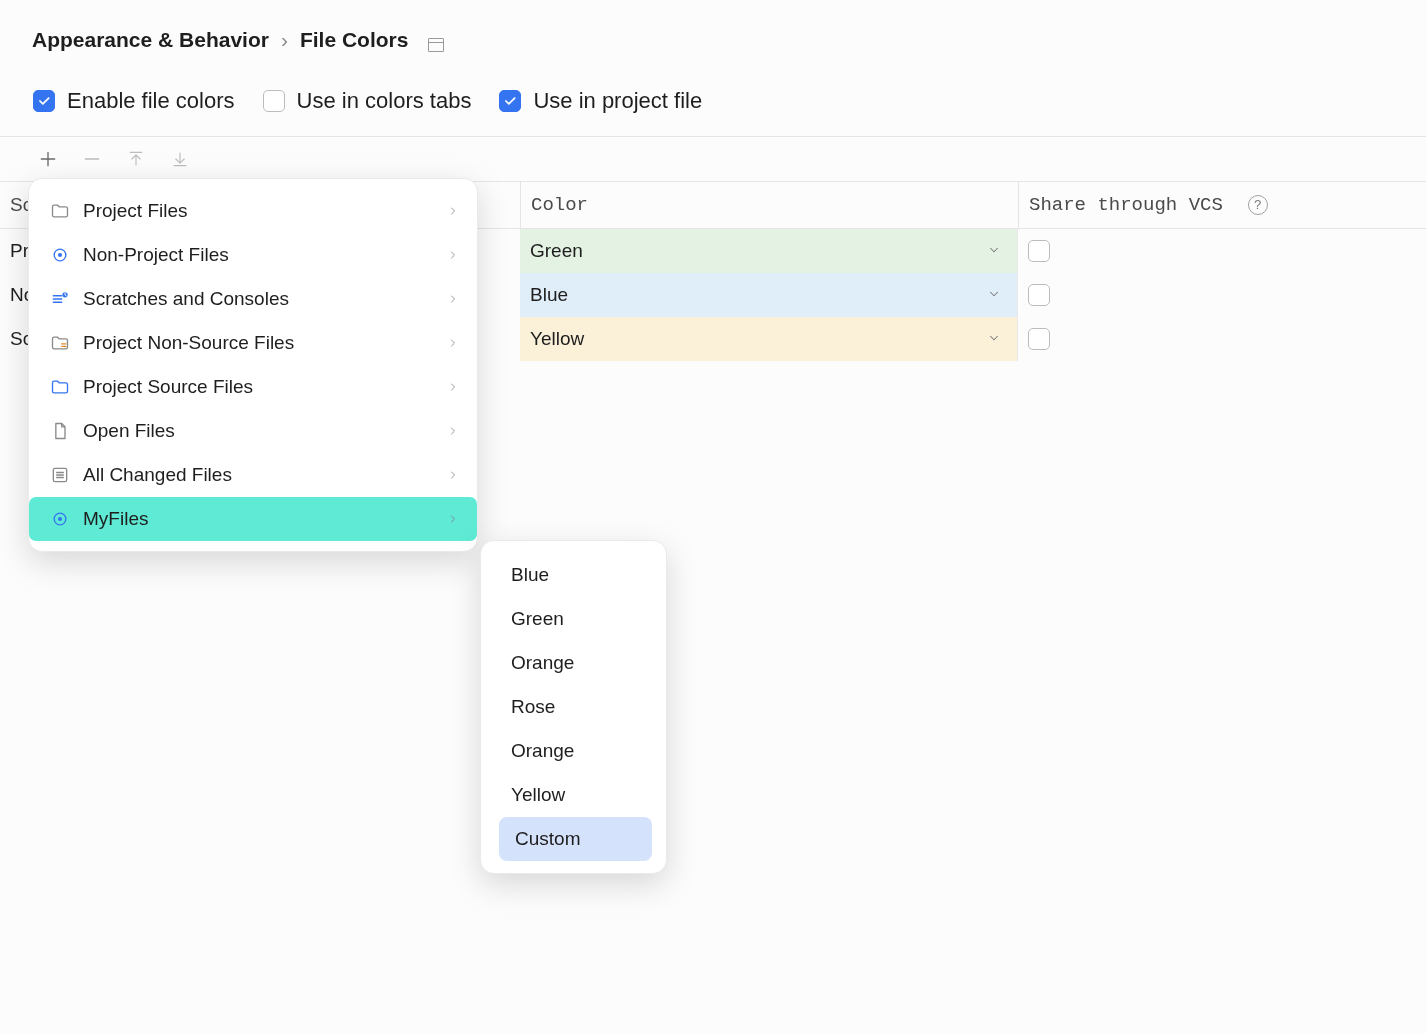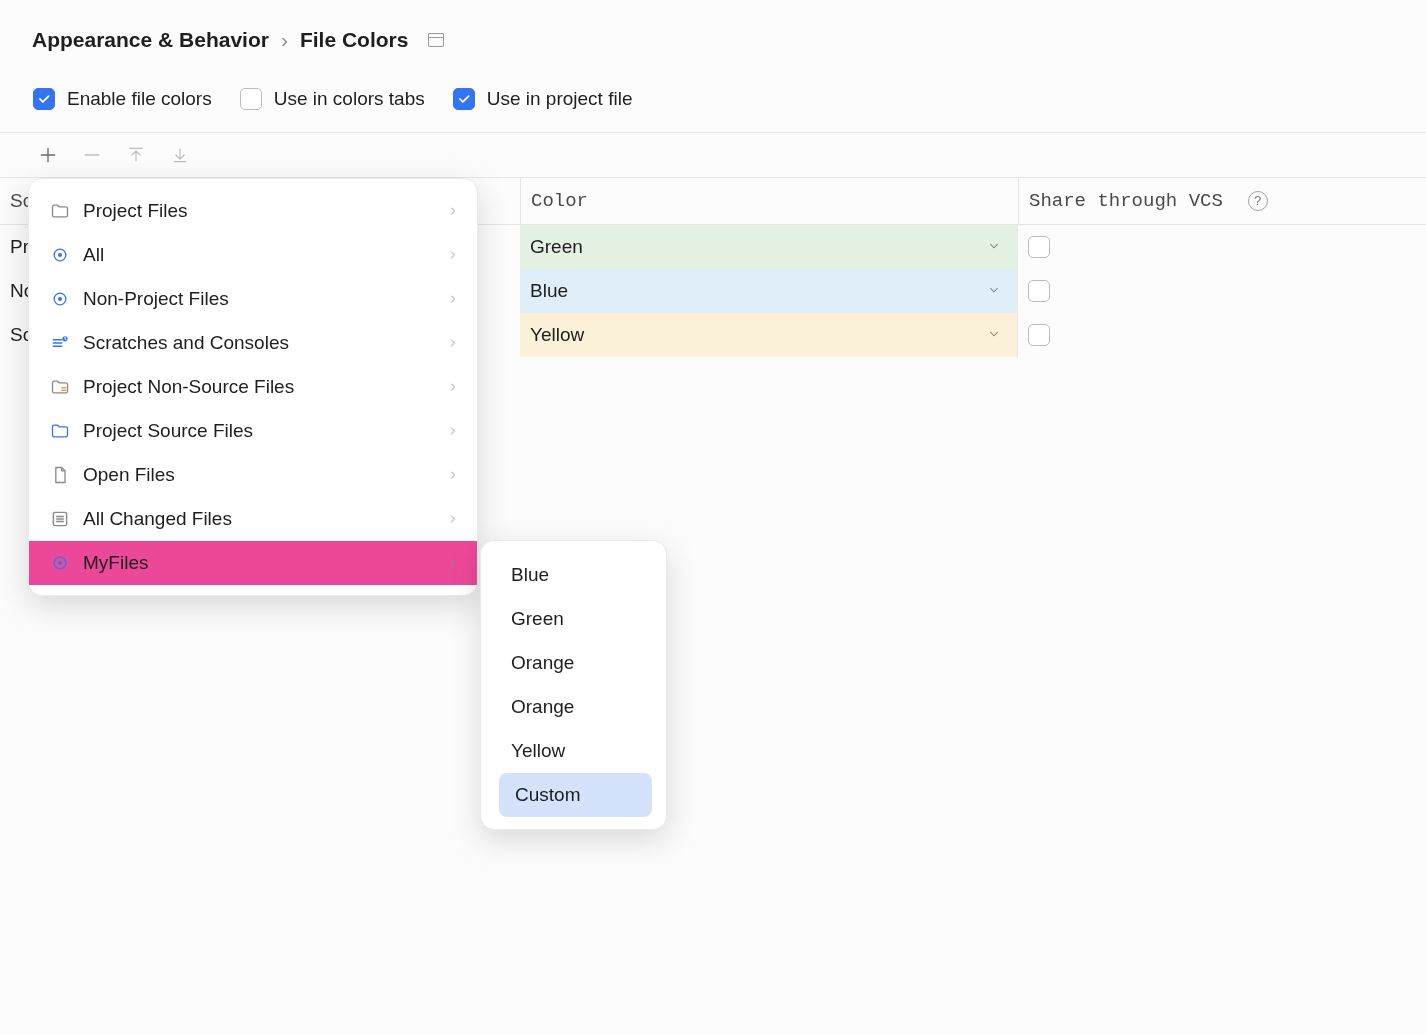--- a/index.html
+++ b/index.html
@@ -10,21 +10,21 @@
     background: #fcfcfc;
     width: 1426px;
     height: 1034px;
     overflow: hidden;
     position: relative;
   }
 
   
   .breadcrumb {
     display: flex;
-    align-items: center;
+    align-items: flex-end;
     gap: 12px;
     padding: 28px 3px 0 32px;
     font-size: 21px;
     font-weight: 700;
     color: #1e1e1e;
   }
   .breadcrumb .sep { color: #8a8a8a; font-weight: 400; }
   .breadcrumb .window-icon {
     margin-left: 8px;
     width: 16px; height: 14px;
@@ -37,21 +37,21 @@
     position: absolute; left: 0; right: 0; top: 3px;
     border-top: 1.5px solid #9a9a9a;
   }
 
   
   .options {
     display: flex;
     align-items: center;
     gap: 28px;
     padding: 36px 4px 22px 33px;
-    font-size: 19px;
+    font-size: 22px;
   }
   .opt { display: flex; align-items: center; gap: 12px; }
   .cb {
     width: 22px; height: 22px;
     border-radius: 5px;
     border: 1.5px solid #bcbcbc;
     background: #fff;
     display: inline-flex;
     align-items: center; justify-content: center;
     flex-shrink: 0;
@@ -119,21 +119,21 @@
     left: 28px; top: 178px; width: 450px;
   }
   .menu-item {
     height: 44px;
     display: flex; align-items: center;
     gap: 12px;
     padding: 0 18px 0 20px;
     font-size: 19px;
     position: relative;
   }
-  .menu-item.selected { background: #ec4899; }
+  .menu-item.selected { background: #5eead4; border-radius: 7px; }
   .menu-item .arrow {
     margin-left: auto; color: #9a9a9a;
   }
   .menu-item.selected .arrow { color: #7b88a4; }
   .mi-icon { width: 22px; height: 22px; display:inline-flex; align-items:center; justify-content:center; flex-shrink:0; }
 
   .color-popup {
     left: 480px; top: 540px; width: 187px;
     padding: 12px 8px;
   }
@@ -270,32 +270,20 @@
             <path d="M9 6l6 6-6 6" stroke="currentColor" stroke-width="2" fill="none" stroke-linecap="round" stroke-linejoin="round"></path>
           </svg></span>
       </div>
       <div class="menu-item">
         <span class="mi-icon">
           <svg width="20" height="20" viewBox="0 0 24 24" fill="none">
             <circle cx="12" cy="12" r="7" stroke="#3574F0" stroke-width="1.6"></circle>
             <circle cx="12" cy="12" r="2.5" fill="#3574F0"></circle>
           </svg>
         </span>
-        <span>All</span>
-        <span class="arrow"><svg width="12" height="12" viewBox="0 0 24 24">
-            <path d="M9 6l6 6-6 6" stroke="currentColor" stroke-width="2" fill="none" stroke-linecap="round" stroke-linejoin="round"></path>
-          </svg></span>
-      </div>
-      <div class="menu-item">
-        <span class="mi-icon">
-          <svg width="20" height="20" viewBox="0 0 24 24" fill="none">
-            <circle cx="12" cy="12" r="7" stroke="#3574F0" stroke-width="1.6"></circle>
-            <circle cx="12" cy="12" r="2.5" fill="#3574F0"></circle>
-          </svg>
-        </span>
         <span>Non-Project Files</span>
         <span class="arrow"><svg width="12" height="12" viewBox="0 0 24 24">
             <path d="M9 6l6 6-6 6" stroke="currentColor" stroke-width="2" fill="none" stroke-linecap="round" stroke-linejoin="round"></path>
           </svg></span>
       </div>
       <div class="menu-item">
         <span class="mi-icon">
           <svg width="20" height="20" viewBox="0 0 24 24" fill="none">
             <path d="M4 8h10M4 12h10M4 16h10" stroke="#3574F0" stroke-width="1.8" stroke-linecap="round"></path>
             <circle cx="18" cy="7" r="3.2" fill="#3574F0"></circle>
@@ -367,17 +355,18 @@
           </svg></span>
       </div>
     </div>
 </div>
 
 <div class="popup color-popup">
   <div id="color-items">
       <div class="color-item">Blue</div>
       <div class="color-item">Green</div>
       <div class="color-item">Orange</div>
+      <div class="color-item">Rose</div>
       <div class="color-item">Orange</div>
       <div class="color-item">Yellow</div>
       <div class="color-item selected">Custom</div>
     </div>
 </div>
 
 </body></html>

